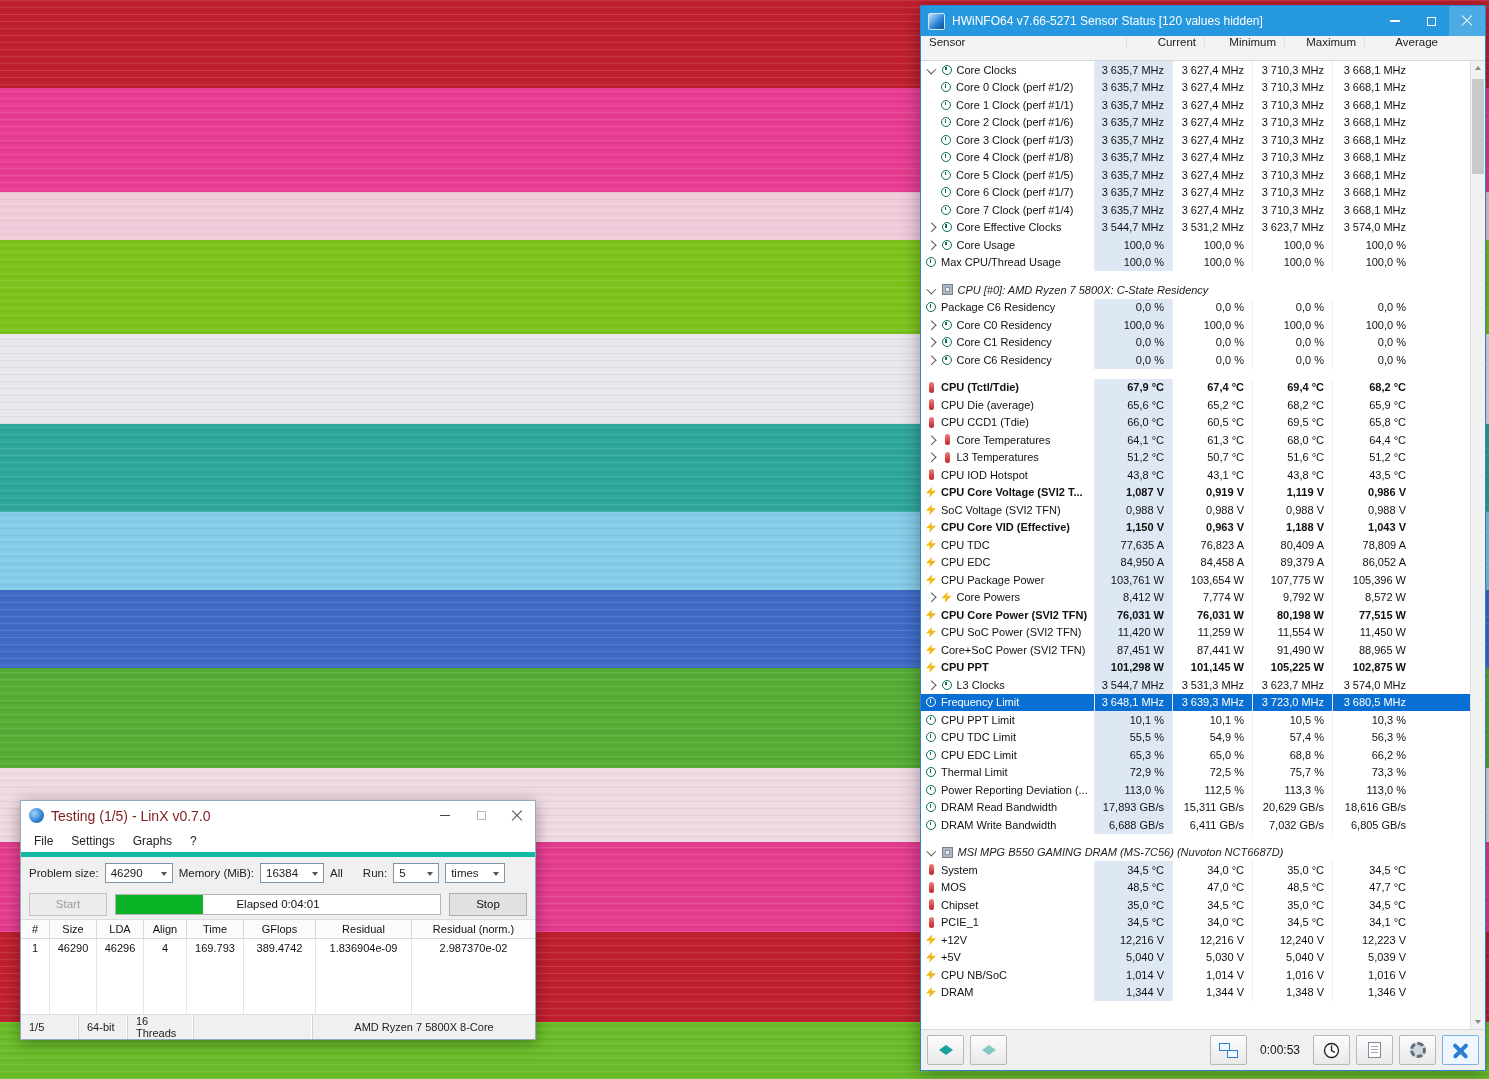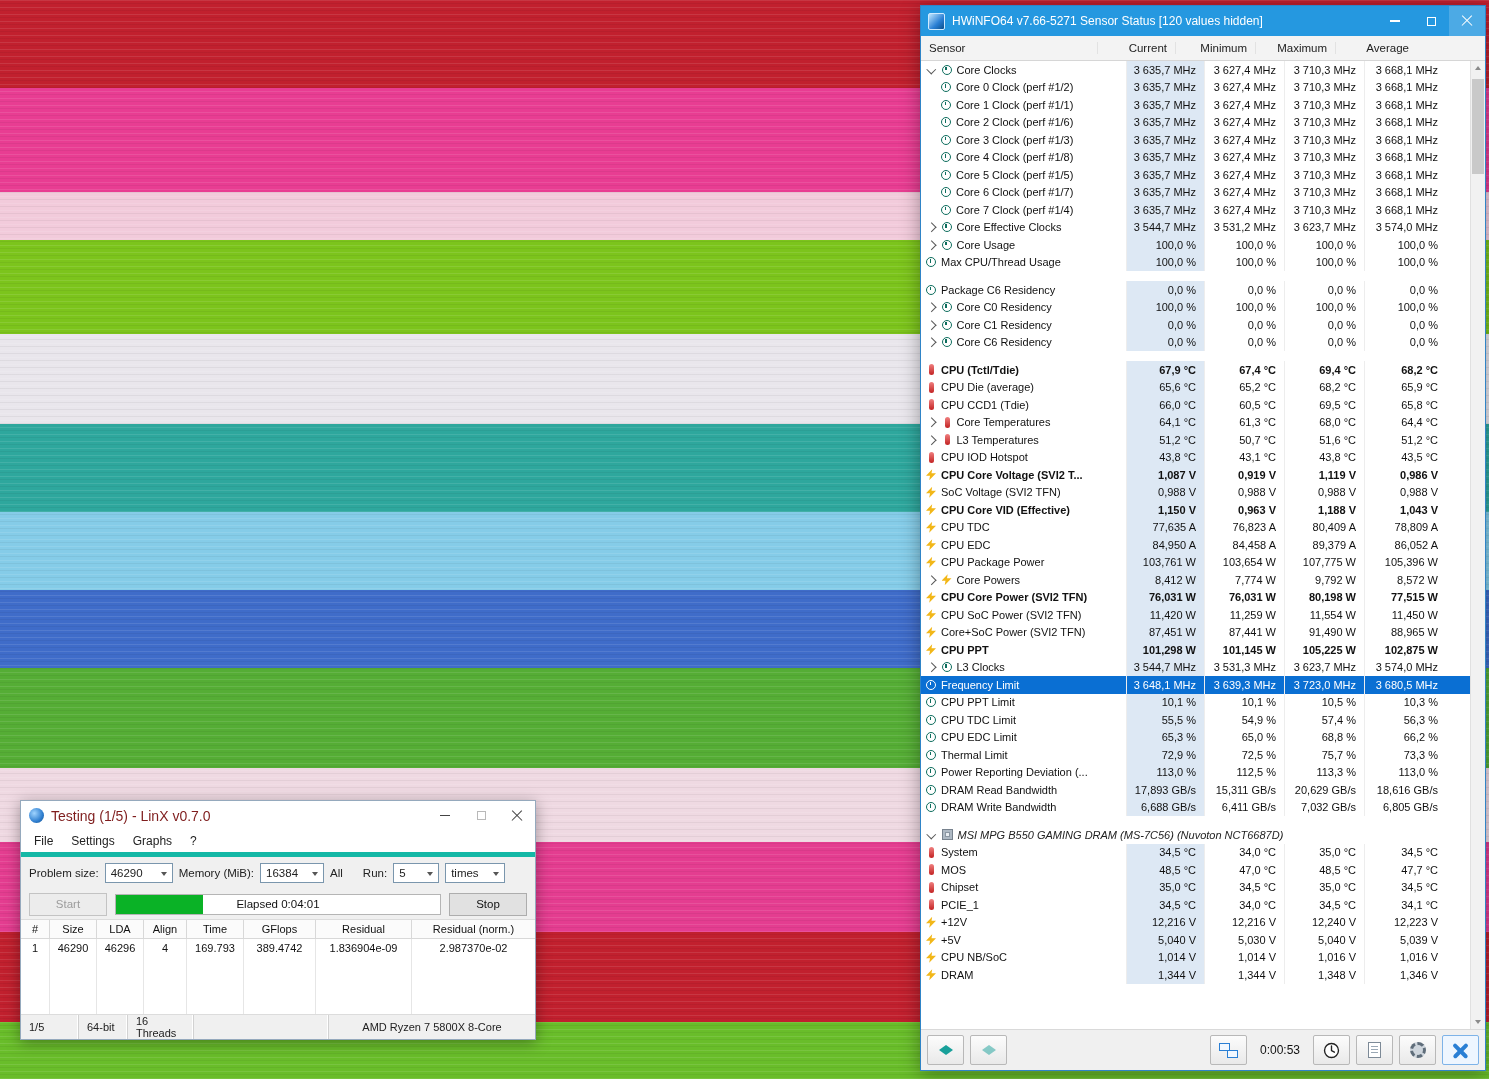--- a/index.html
+++ b/index.html
@@ -21,31 +21,31 @@
   .g-x.w::before,.g-x.w::after{background:#fff}
 
   
   .hw{position:absolute;left:920px;top:5px;width:566px;height:1066px;background:#fff;border:1px solid #2f84c7;
       box-shadow:0 4px 18px rgba(0,0,0,.35);display:flex;flex-direction:column;box-sizing:border-box}
   .hw-tb{height:30px;background:var(--hw-titlebar,#2598e0);display:flex;align-items:center;padding-left:7px;color:#fff;flex:0 0 auto}
   .hw-appicon{width:15px;height:15px;border-radius:2px;background:linear-gradient(135deg,#bfe6ff,#2a7fd4 60%,#0b4f8c);border:1px solid #cfeaff;margin-right:7px;flex:none}
   .hw-title{font-size:12px;flex:1;white-space:nowrap;overflow:hidden}
   .hw-close{background:rgba(255,255,255,.18)}
 
-  .hw-header{height:24px;background:#f3f3f3;border-bottom:1px solid #d6d6d6;display:flex;align-items:center;
-      font-size:11.5px;color:#222;flex:0 0 auto;padding-right:68px}
+  .hw-header{height:24px;background:#f3f3f3;border-bottom:1px solid #d6d6d6;display:flex;align-items:flex-start;
+      font-size:11.5px;color:#222;flex:0 0 auto;padding-right:39px}
   .hcell.sensor{flex:1;padding-left:8px}
   .hcell.v{width:80px;text-align:right;padding-right:8px;border-left:1px solid #e2e2e2;box-sizing:border-box}
   .hcell.v.cur{width:78px}
   .hcell.v.avg{width:82px}
 
   .hw-body{flex:1;position:relative;overflow:hidden;background:#fff}
   .hw-rows{position:absolute;left:0;top:0;right:15px;bottom:0;overflow:hidden}
 
-  .s-row{height:17.5px;display:flex;align-items:center;font-size:11px;color:#111;padding-right:24px}
+  .s-row{height:17.5px;display:flex;align-items:center;font-size:11px;color:#111;padding-right:56px}
   .s-row.bold .s-label,.s-row.bold .s-val{font-weight:bold}
   .s-row.sel{background:var(--hw-sel,#0a6fd3);color:#fff}
   .s-left{flex:1;display:flex;align-items:center;padding-left:5px;overflow:hidden;white-space:nowrap;min-width:0}
   .s-ind{width:15px;flex:none}
   .chev{display:block;width:5.5px;height:5.5px;border-right:1.4px solid #555;border-bottom:1.4px solid #555;flex:none;margin:0 7px 0 2px}
   .chev.down{transform:rotate(45deg);margin-top:-2px}
   .chev.right{transform:rotate(-45deg)}
   .ic{display:block;flex:none;margin-right:5px}
   .ic.gauge{width:10px;height:10px;border:1.5px solid #0e6e5e;border-radius:50%;box-sizing:border-box;position:relative}
   .ic.gauge::after{content:"";position:absolute;left:2.8px;top:.8px;width:1.4px;height:3.5px;background:#0e6e5e}
@@ -113,21 +113,21 @@
   .ptext{position:absolute;inset:0;display:flex;align-items:center;justify-content:center;font-size:11.5px;color:#111}
   .linx-table{flex:1;background:#fff;overflow:hidden;font-size:11px;border-top:1px solid #dcdcdc}
   .lt-row{display:grid;grid-template-columns:29px 47px 47px 43px 57px 72px 96px 1fr;height:18px}
   .lt-row.lt-head{height:19px}
   .lt-cell{display:flex;align-items:center;justify-content:center;border-right:1px solid #e6e6e6;color:#111;white-space:nowrap;overflow:hidden}
   .lt-cell:last-child{border-right:none}
   .lt-cell.h{border-bottom:1px solid #d8d8d8;border-right:1px solid #d8d8d8;background:#fbfbfb}
   .lt-cell.h:last-child{border-right:none}
   .linx-status{flex:0 0 22px;background:#f0f0f0;border-top:1px solid #dcdcdc;display:flex;align-items:flex-start;font-size:11px;color:#222}
   .seg{height:100%;display:flex;align-items:center;padding:0 8px;border-right:1px solid #d2d2d2;box-shadow:inset -1px 0 0 #fff;box-sizing:border-box}
-  .seg0{width:58px}.seg1{width:49px}.seg2{width:66px}.seg3{flex:1}.seg4{width:206px;justify-content:center;border-right:none;box-shadow:none}
+  .seg0{width:58px}.seg1{width:49px}.seg2{width:66px}.seg3{flex:1}.seg4{width:222px;justify-content:center;border-right:none;box-shadow:none}
 </style>
 </head>
 <body>
 
 <div class="desktop">
   <div class="wallpaper" id="wallpaper" style="background: linear-gradient(rgb(193, 32, 46) 0px, rgb(193, 32, 46) 88px, rgb(232, 61, 146) 88px, rgb(232, 61, 146) 192px, rgb(242, 203, 219) 192px, rgb(242, 203, 219) 240px, rgb(124, 196, 28) 240px, rgb(124, 196, 28) 334px, rgb(233, 230, 236) 334px, rgb(233, 230, 236) 424px, rgb(46, 167, 157) 424px, rgb(46, 167, 157) 512px, rgb(133, 204, 232) 512px, rgb(133, 204, 232) 590px, rgb(63, 108, 201) 590px, rgb(63, 108, 201) 668px, rgb(85, 173, 53) 668px, rgb(85, 173, 53) 768px, rgb(239, 217, 226) 768px, rgb(239, 217, 226) 842px, rgb(228, 61, 144) 842px, rgb(228, 61, 144) 932px, rgb(193, 32, 46) 932px, rgb(193, 32, 46) 1022px, rgb(105, 189, 42) 1022px, rgb(105, 189, 42) 1079px);"></div>
 
   <section class="linx">
     <header class="linx-tb">
       <span class="linx-appicon"></span>
@@ -397,20 +397,27 @@
             <div class="s-left">
               <i class="ic gauge"></i>
               <span class="s-label">Max CPU/Thread Usage</span>
             </div>
             <div class="s-val cur">100,0 %</div>
             <div class="s-val">100,0 %</div>
             <div class="s-val">100,0 %</div>
             <div class="s-val">100,0 %</div>
           </div>
           <div class="s-gap"></div>
+          <div class="s-row section">
+            <div class="s-left">
+              <i class="chev down"></i>
+              <i class="ic chip"></i>
+              <span class="s-label">CPU [#0]: AMD Ryzen 7 5800X: C-State Residency</span>
+            </div>
+          </div>
           <div class="s-row">
             <div class="s-left">
               <i class="ic gauge"></i>
               <span class="s-label">Package C6 Residency</span>
             </div>
             <div class="s-val cur">0,0 %</div>
             <div class="s-val">0,0 %</div>
             <div class="s-val">0,0 %</div>
             <div class="s-val">0,0 %</div>
           </div>

